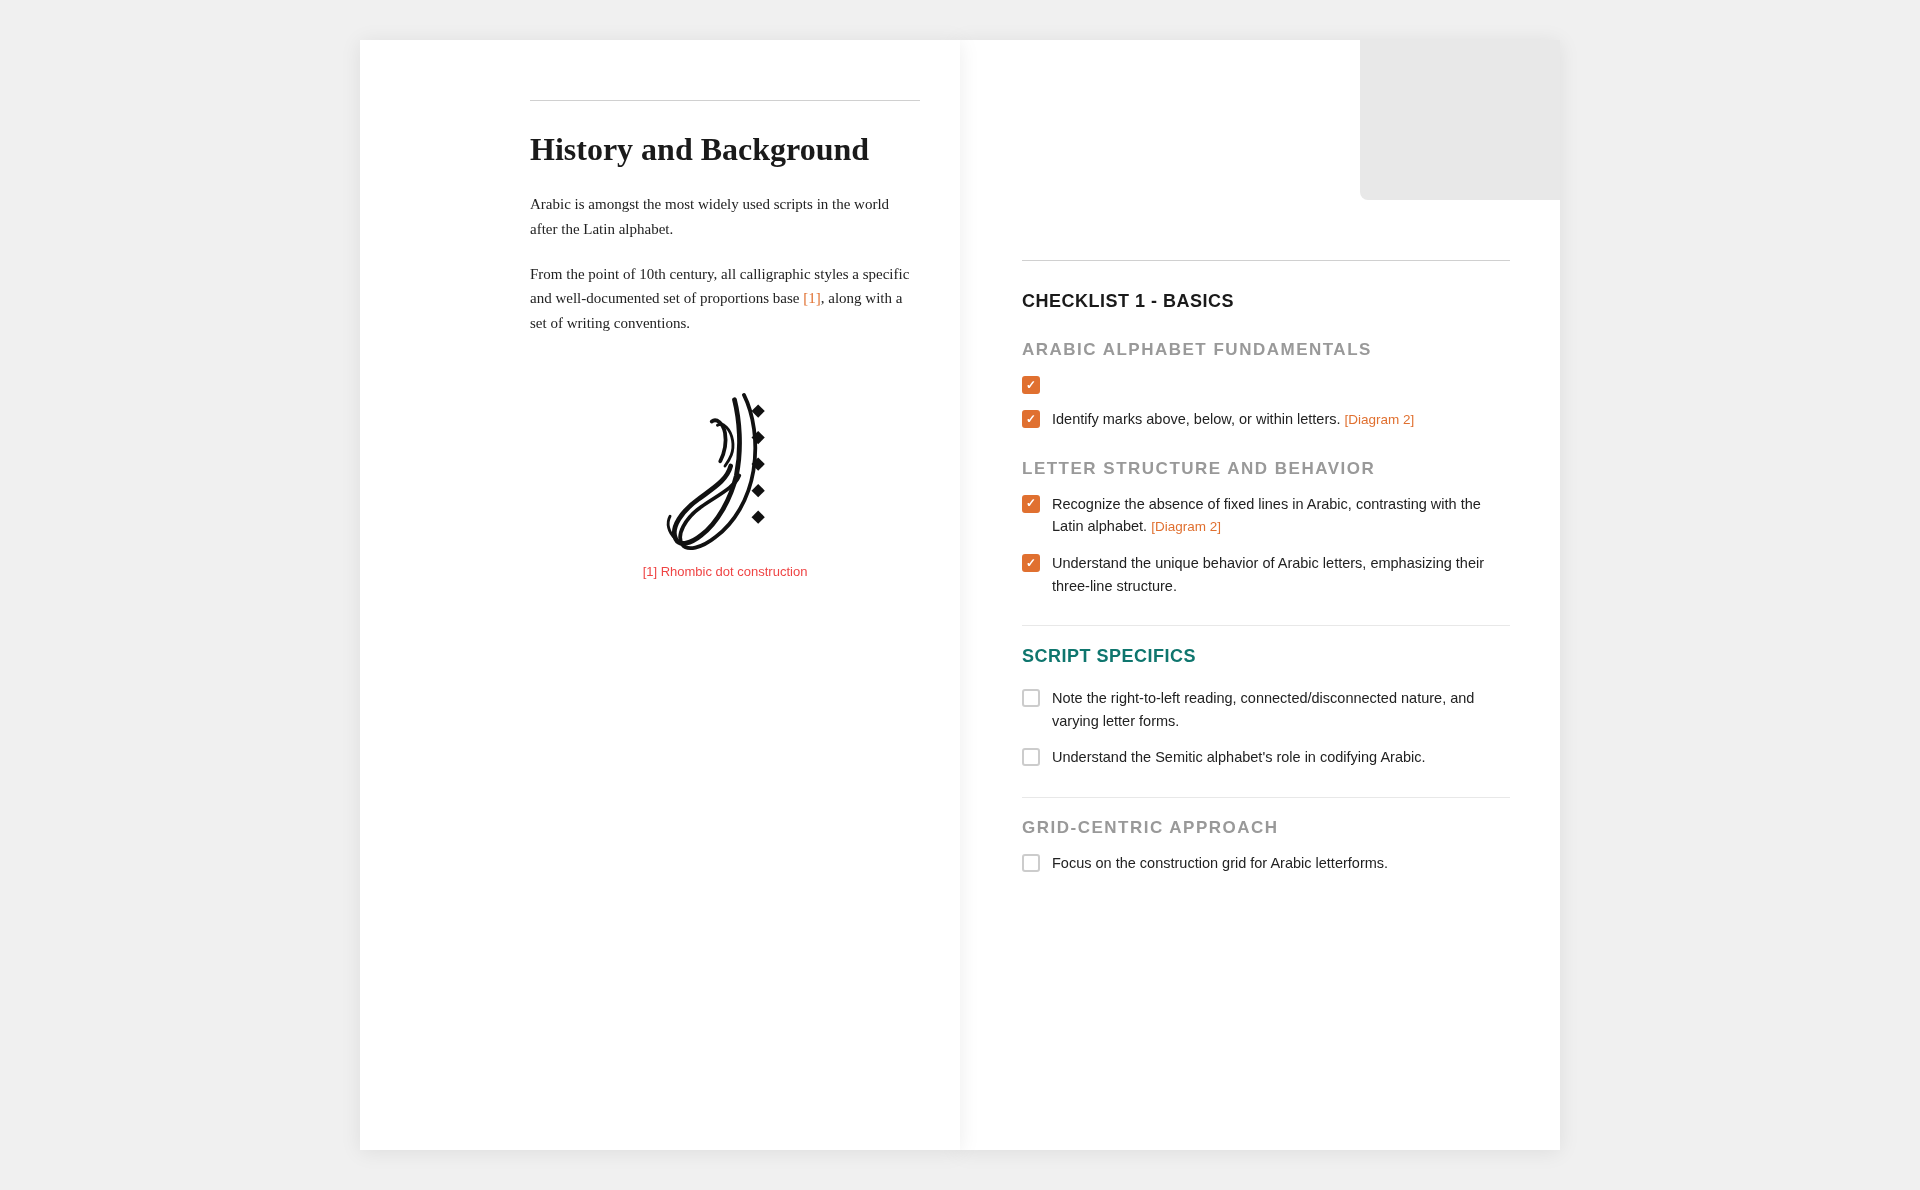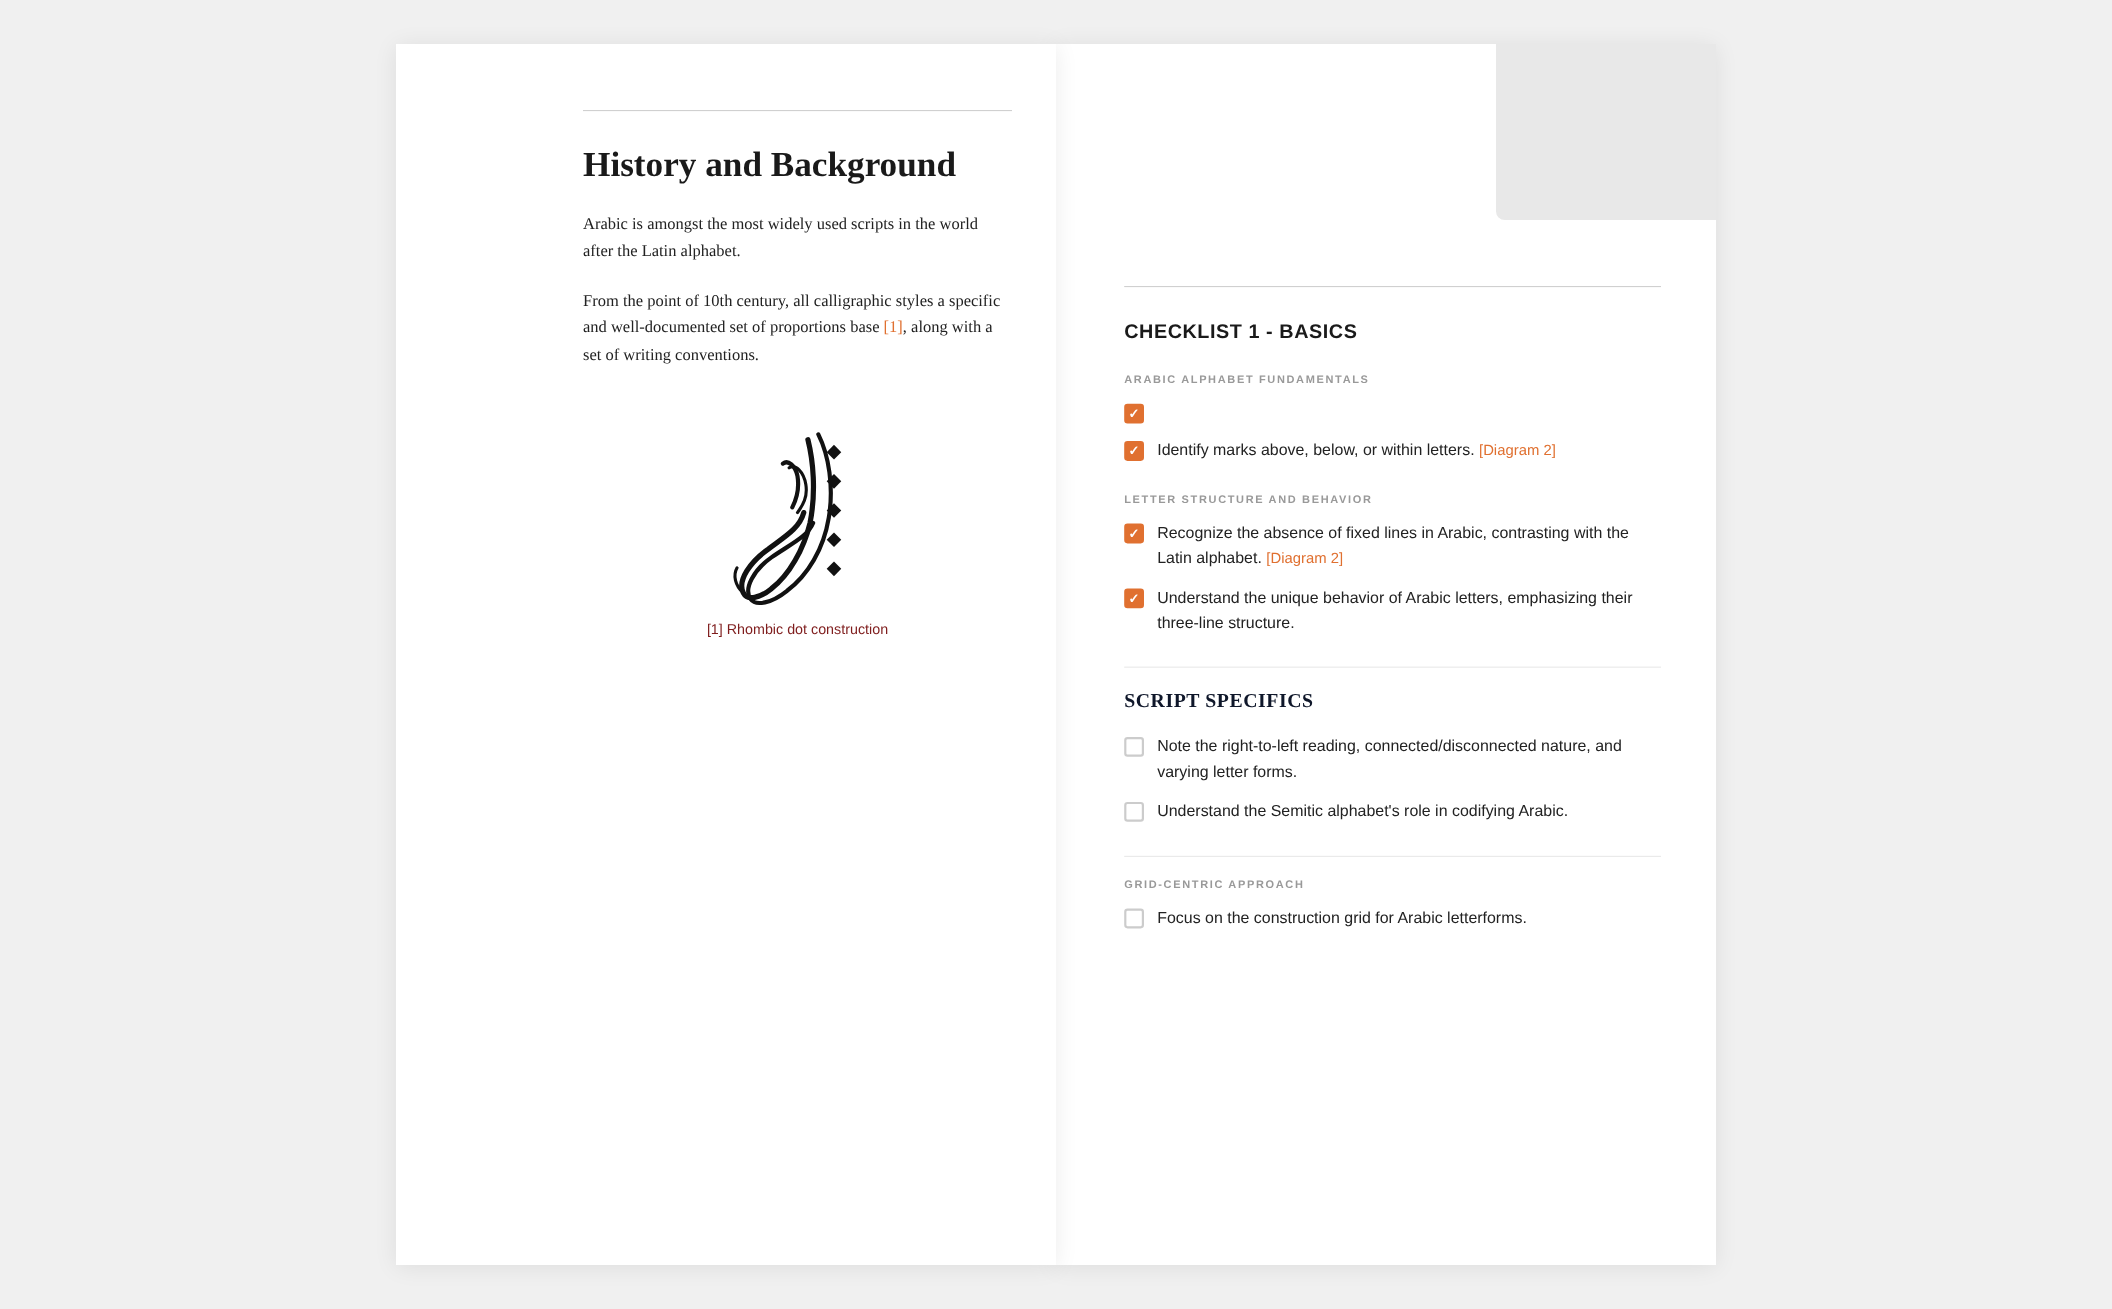--- a/index.html
+++ b/index.html
@@ -65,41 +65,41 @@
       display: flex;
       flex-direction: column;
       align-items: center;
       padding: 20px 0;
     }
     .arabic-calligraphy {
       width: 160px;
       height: 180px;
     }
     .figure-caption {
-      color: #7f1d1d;
+      color: #ef4444;
       font-size: 13px;
       margin-top: 8px;
       font-family: Arial, sans-serif;
     }
     
     .right-divider-top {
       border: none;
       border-top: 1px solid #d0d0d0;
       margin-bottom: 30px;
     }
     .checklist-title {
       font-size: 18px;
       font-weight: 600;
       color: #1a1a1a;
       letter-spacing: 0.5px;
       margin-bottom: 28px;
       font-family: Arial, sans-serif;
     }
     .section-label {
-      font-size: 10px;
+      font-size: 17px;
       font-weight: 600;
       letter-spacing: 1.5px;
       color: #999;
       text-transform: uppercase;
       margin-bottom: 14px;
       font-family: Arial, sans-serif;
     }
     .checklist-section {
       margin-bottom: 28px;
     }
@@ -142,24 +142,24 @@
       font-size: 13.5px;
     }
     .section-divider {
       border: none;
       border-top: 1px solid #e8e8e8;
       margin: 20px 0 20px 0;
     }
     .script-section-title {
       font-size: 18px;
       font-weight: 600;
-      color: #0f172a;
+      color: #0f766e;
       letter-spacing: 0.5px;
       margin-bottom: 20px;
-      font-family: Liberation Serif, serif;
+      font-family: Liberation Sans, sans-serif;
     }
     .right-panel-top-img {
       position: absolute;
       top: 0;
       right: 0;
       width: 200px;
       height: 160px;
       background: #e8e8e8;
       border-radius: 0 0 0 8px;
     }

